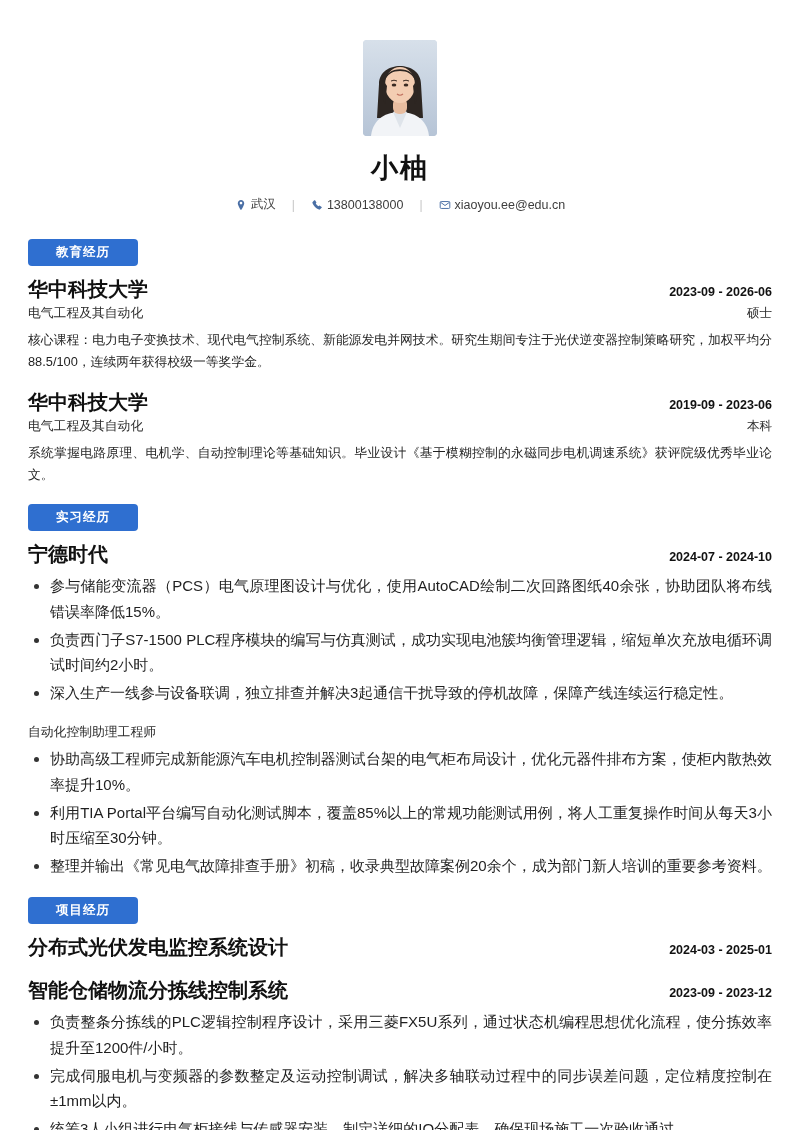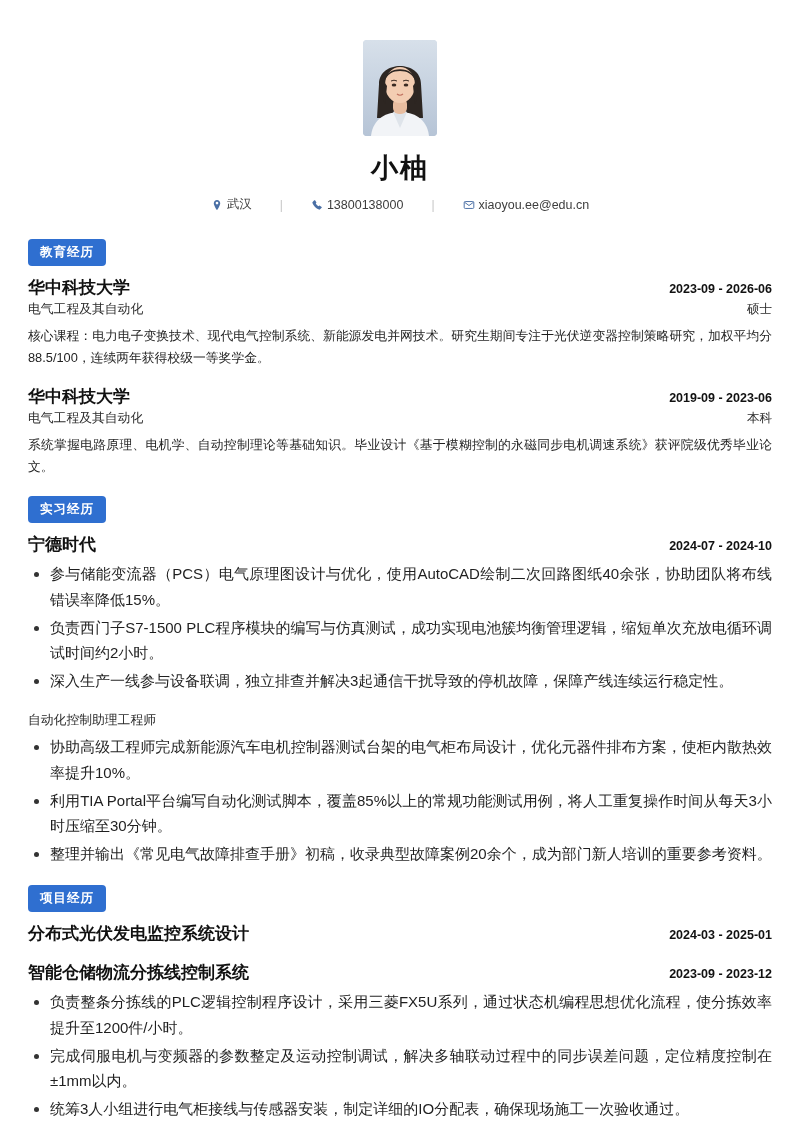--- a/index.html
+++ b/index.html
@@ -43,21 +43,21 @@
     letter-spacing: 2px;
     margin: 14px 0 10px 0;
     color: #111;
   }
   .contacts {
     font-size: 12.5px;
     color: #3d3d3d;
     display: flex;
     justify-content: center;
     align-items: center;
-    gap: 16px;
+    gap: 4px;
   }
   .contact-item {
     display: inline-flex;
     align-items: center;
     gap: 4px;
     padding: 0 12px;
   }
   .contact-sep {
     color: #c6c6c6;
     font-size: 12px;
@@ -72,35 +72,35 @@
   .mini-icon svg { display:block; width:12px; height:12px; }
 
   
   .section { margin-top: 18px; }
   .chip {
     display: inline-block;
     background: #2f6fd0;
     color: #fff;
     font-size: 12.5px;
     font-weight: 700;
-    padding: 5px 12px;
+    padding: 5px 28px;
     border-radius: 4px;
     letter-spacing: 1px;
   }
   .chip-wrap { margin-bottom: 10px; }
 
   
   .entry { margin-bottom: 10px; }
   .entry-row {
     display: flex;
     justify-content: space-between;
     align-items: baseline;
   }
   .entry-title {
-    font-size: 17px;
+    font-size: 20px;
     font-weight: 700;
     color: #111;
   }
   .entry-date {
     font-size: 12.5px;
     font-weight: 700;
     color: #111;
     white-space: nowrap;
   }
   .entry-sub-row {

